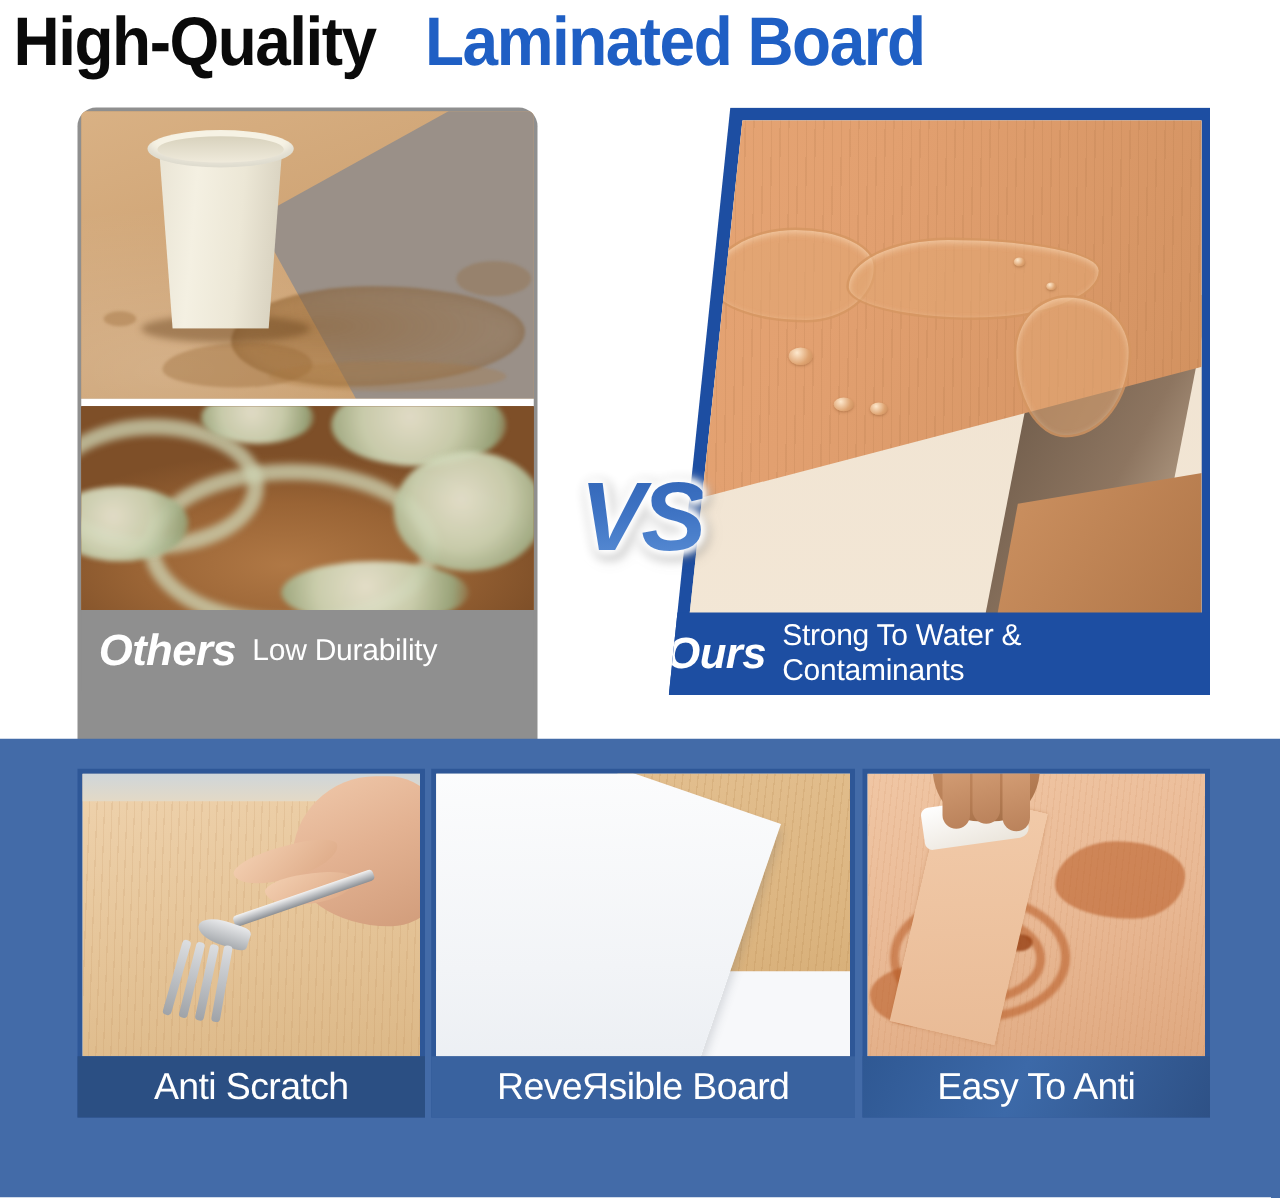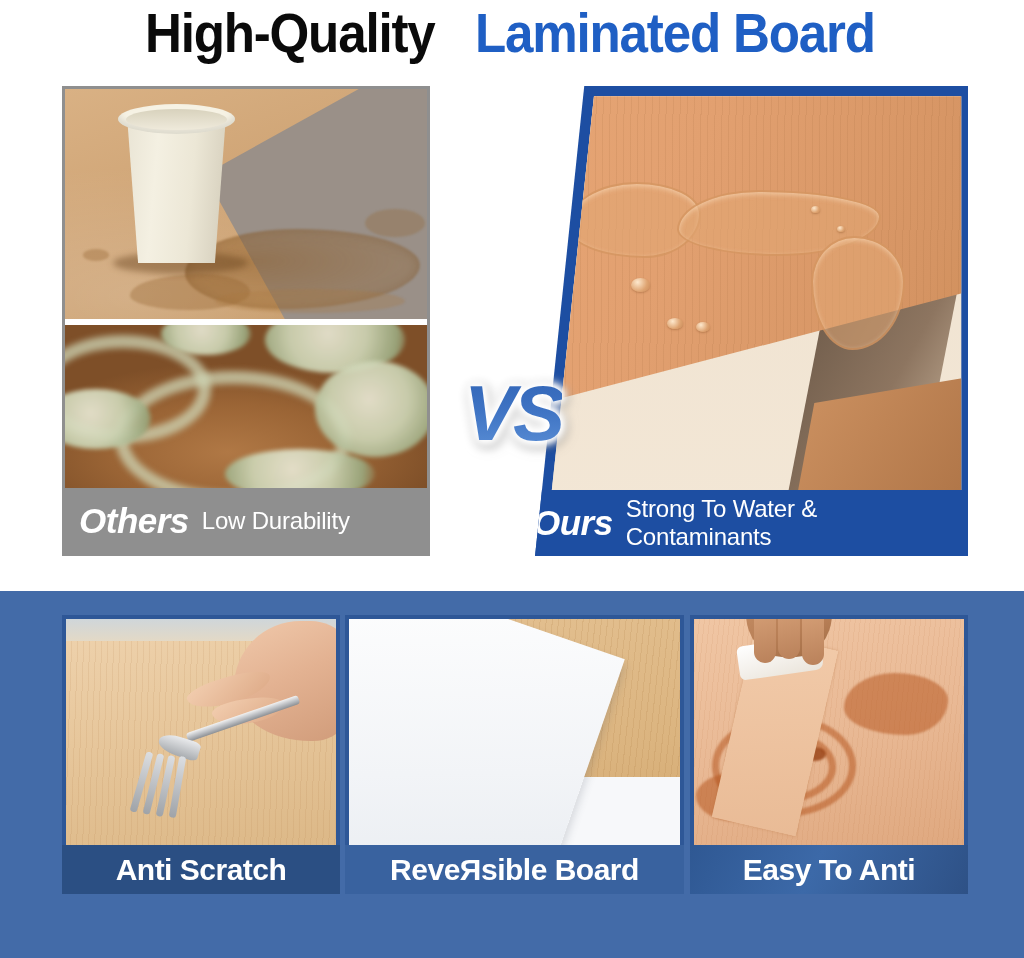--- a/index.html
+++ b/index.html
@@ -15,21 +15,20 @@
     font-family: "Liberation Sans", sans-serif;
   }
 
   
   #headline {
     position: absolute;
     left: 0; top: 2px;
     width: 1024px; height: 62px;
     display: flex;
     align-items: center;
-    justify-content: center;
     white-space: nowrap;
   }
   .title-word {
     font-family: "Liberation Sans Narrow", "Liberation Sans", sans-serif;
     font-weight: bold;
     font-size: 55px;
     letter-spacing: -1.3px;
     transform: scaleX(0.93);
     transform-origin: center;
     line-height: 1;
@@ -41,25 +40,26 @@
   #compare {
     position: absolute;
     left: 62px; top: 86px;
     width: 906px; height: 470px;
   }
 
   
   #others-panel {
     position: absolute;
     left: 0; top: 0;
-    width: 368px; height: 470px;
+    width: 368px; height: 532px;
     background: #8f8f8f;
     box-sizing: border-box;
     padding: 3px 3px 0 3px;
     overflow: hidden;
+    border-radius: 15px;
   }
   #others-img-top {
     position: absolute;
     left: 3px; top: 3px;
     width: 362px; height: 230px;
     overflow: hidden;
     background: #c79f72;
   }
   
   .wall {
@@ -312,21 +312,21 @@
   }
   .feature-cap {
     position: absolute;
     left: 0; right: 0; bottom: 0;
     height: 49px;
     display: flex;
     align-items: center;
     justify-content: center;
     color: #ffffff;
     font-size: 30px;
-    font-weight: bold;
+    font-weight: normal;
     letter-spacing: -0.5px;
   }
   #feature-1 .feature-cap { background: #2b4f83; }
   #feature-2 .feature-cap { background: #39629f; }
   #feature-3 .feature-cap {
     background: linear-gradient(115deg,#2f5893 0%, #3c69a8 45%, #2e5186 100%);
   }
   .rev-r { display: inline-block; transform: scaleX(-1); }
 
   

